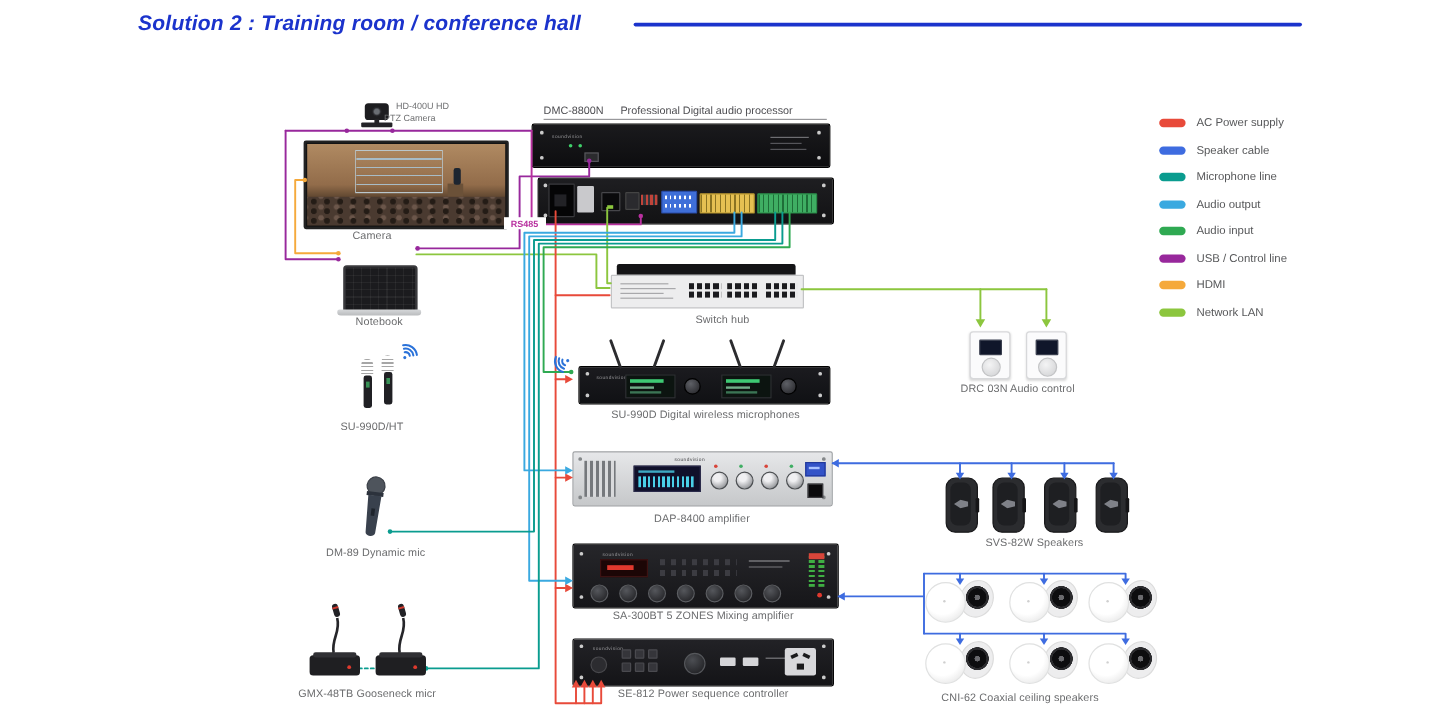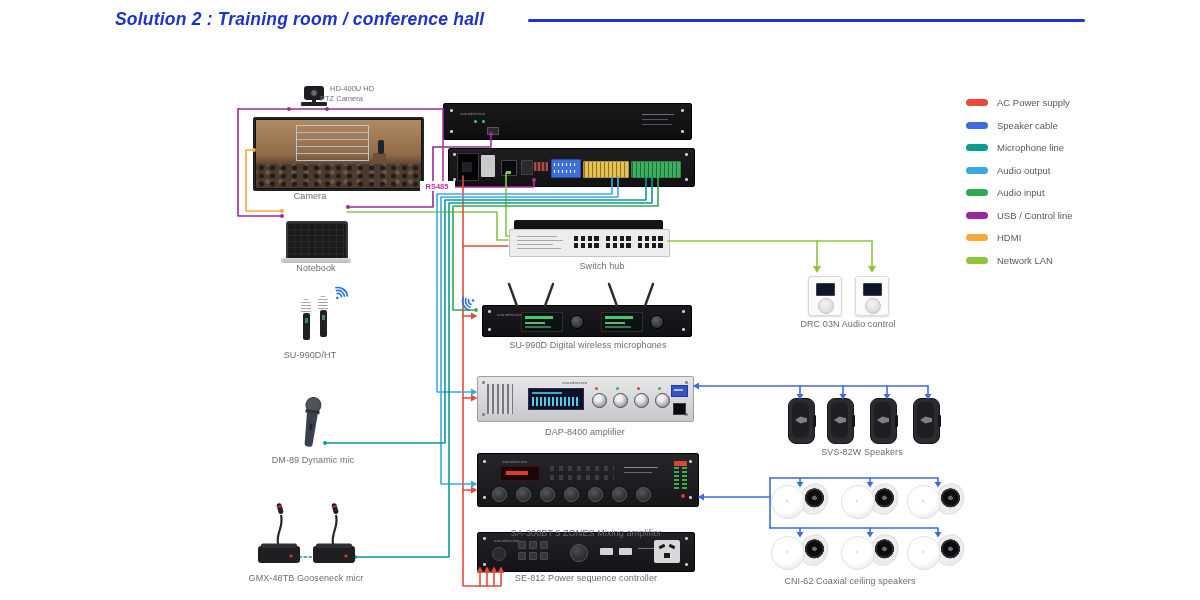--- a/index.html
+++ b/index.html
@@ -246,20 +246,24 @@
   <div class="disp">
     <div class="disp-in">
       <div class="disp-screen"></div>
       <div class="abs" style="left:71%;top:48%;width:13px;height:18px;background:#6b5138;"></div>
       <div class="abs" style="left:74%;top:30%;width:6px;height:14px;background:#1d2530;border-radius:2px;"></div>
       <div class="disp-aud"></div>
     </div>
   </div>
   <div class="lbl" style="left:310px;top:191px;">Camera</div>
 
+  <div class="dmc-title">
+    <span>DMC-8800N</span>
+    <span>Professional Digital audio processor</span>
+  </div>
 
   <div class="rack" style="left:443px;top:103px;width:247px;height:35px;background:linear-gradient(#1a1a1d,#0d0d0f);border:1px solid #000;">
     <div class="scr" style="left:6px;top:5px;"></div>
       <div class="scr" style="left:6px;top:26px;"></div>
     <div class="scr" style="left:237px;top:5px;"></div>
       <div class="scr" style="left:237px;top:26px;"></div>
     <div class="brand" style="left:16px;top:7px;">soundvision</div>
     <div class="abs" style="left:30px;top:16px;width:3px;height:3px;border-radius:50%;background:#3fd06a;"></div>
     <div class="abs" style="left:38px;top:16px;width:3px;height:3px;border-radius:50%;background:#3fd06a;"></div>
     <div class="abs" style="left:43px;top:23px;width:10px;height:6px;background:#2b2b2e;border:1px solid #55555a;"></div>
@@ -424,21 +428,21 @@
     <div class="abs" style="left:196px;top:7px;width:13px;height:5px;background:#d8453a;"></div>
     <div class="knob" style="left:14px;top:33px;width:13px;height:13px;background:radial-gradient(circle at 38% 32%,#55575c,#1b1b1e);border:1px solid #5c5e62;"></div>
     <div class="knob" style="left:38px;top:33px;width:13px;height:13px;background:radial-gradient(circle at 38% 32%,#55575c,#1b1b1e);border:1px solid #5c5e62;"></div>
     <div class="knob" style="left:62px;top:33px;width:13px;height:13px;background:radial-gradient(circle at 38% 32%,#55575c,#1b1b1e);border:1px solid #5c5e62;"></div>
     <div class="knob" style="left:86px;top:33px;width:13px;height:13px;background:radial-gradient(circle at 38% 32%,#55575c,#1b1b1e);border:1px solid #5c5e62;"></div>
     <div class="knob" style="left:110px;top:33px;width:13px;height:13px;background:radial-gradient(circle at 38% 32%,#55575c,#1b1b1e);border:1px solid #5c5e62;"></div>
     <div class="knob" style="left:134px;top:33px;width:13px;height:13px;background:radial-gradient(circle at 38% 32%,#55575c,#1b1b1e);border:1px solid #5c5e62;"></div>
     <div class="knob" style="left:158px;top:33px;width:13px;height:13px;background:radial-gradient(circle at 38% 32%,#55575c,#1b1b1e);border:1px solid #5c5e62;"></div>
     <div class="abs" style="left:203px;top:40px;width:4px;height:4px;border-radius:50%;background:#e0392e;"></div>
   </div>
-  <div class="lbl" style="left:586px;top:528px;">SA-300BT 5 ZONES Mixing amplifier</div>
+  <div class="lbl" style="left:586px;top:508px;">SA-300BT 5 ZONES Mixing amplifier</div>
 
   <div class="lbl" style="left:306px;top:573px;">GMX-48TB Gooseneck micr</div>
 
   <div class="rack" style="left:477px;top:532px;width:216px;height:38px;background:linear-gradient(#222226,#141417);border:1px solid #050506;">
     <div class="scr" style="left:5px;top:4px;"></div>
       <div class="scr" style="left:5px;top:30px;"></div>
     <div class="scr" style="left:207px;top:4px;"></div>
       <div class="scr" style="left: 207px;top:30px;"></div>
     <div class="brand" style="left:16px;top:5px;">soundvision</div>
     <div class="knob" style="left:14px;top:14px;width:12px;height:12px;background:#2c2c30;border:1px solid #48484c;"></div>

